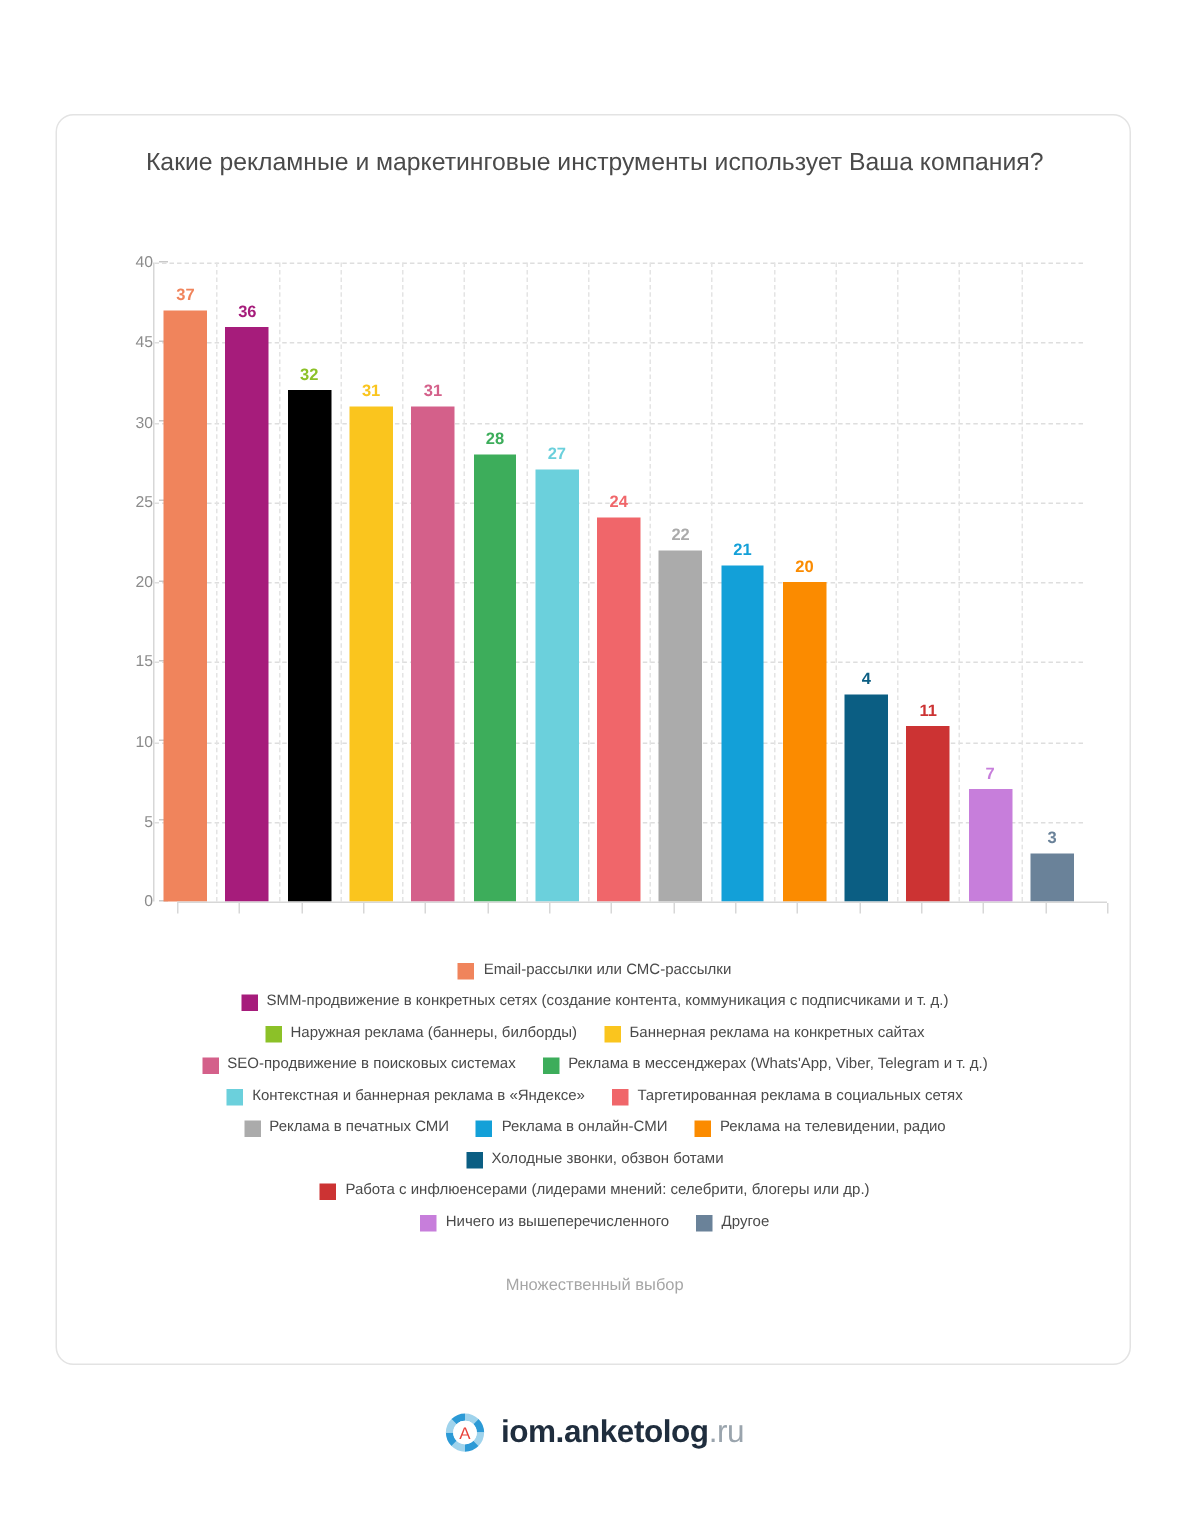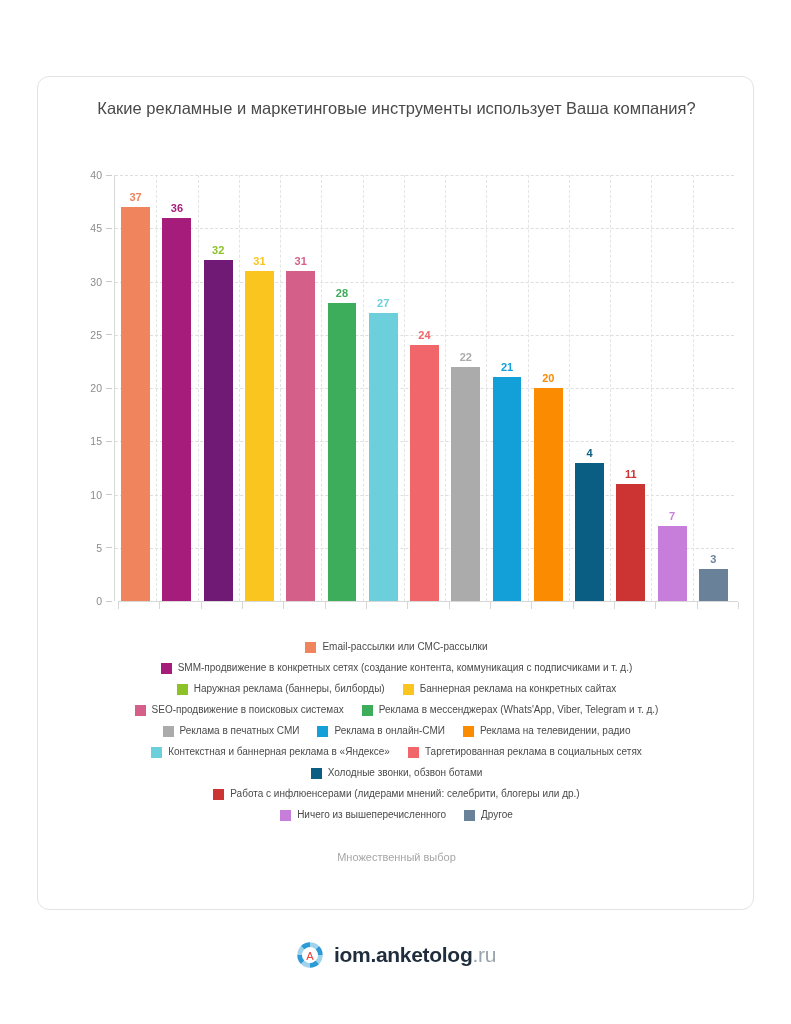--- a/index.html
+++ b/index.html
@@ -62,21 +62,21 @@
     display: inline-block;
     width: 6px;
     border-top: 1px solid #c9c9c9;
     vertical-align: middle;
     margin-left: 4px;
     position: relative;
     top: -1px;
   }
   .plot-area {
     position: absolute;
-    left: 76px; top: 0;
+    left: 64px; top: 0;
     width: 620px; height: 426px;
     border-left: 1px solid #d7d7d7;
   }
   .gridline {
     position: absolute;
     left: 0; width: 100%;
     border-top: 1px dashed #dedede;
   }
   .vgridline {
     position: absolute;
@@ -238,21 +238,21 @@
               <div class="bar" style="height: 394.05px; background: rgb(240, 132, 92);">
                 <div class="bar-value" style="color: rgb(240, 132, 92);">37</div>
               </div>
             </div>
             <div class="bar-slot">
               <div class="bar" style="height: 383.4px; background: rgb(166, 28, 123);">
                 <div class="bar-value" style="color: rgb(166, 28, 123);">36</div>
               </div>
             </div>
             <div class="bar-slot">
-              <div class="bar" style="height: 340.8px; background: #701a75;">
+              <div class="bar" style="height: 340.8px; background: #000000;">
                 <div class="bar-value" style="color: rgb(140, 193, 40);">32</div>
               </div>
             </div>
             <div class="bar-slot">
               <div class="bar" style="height: 330.15px; background: rgb(250, 197, 30);">
                 <div class="bar-value" style="color: rgb(250, 197, 30);">31</div>
               </div>
             </div>
             <div class="bar-slot">
               <div class="bar" style="height: 330.15px; background: rgb(212, 96, 138);">
@@ -359,40 +359,40 @@
             <span class="legend-swatch" style="background: rgb(212, 96, 138);"></span>
             <span class="legend-label">SEO-продвижение в поисковых системах</span>
           </div>
           <div class="legend-item">
             <span class="legend-swatch" style="background: rgb(61, 173, 91);"></span>
             <span class="legend-label">Реклама в мессенджерах (Whats'App, Viber, Telegram и т. д.)</span>
           </div>
         </div>
         <div class="legend-row">
           <div class="legend-item">
+            <span class="legend-swatch" style="background: rgb(107, 208, 220);"></span>
+            <span class="legend-label">Контекстная и баннерная реклама в «Яндексе»</span>
+          </div>
+          <div class="legend-item">
+            <span class="legend-swatch" style="background: rgb(240, 102, 106);"></span>
+            <span class="legend-label">Таргетированная реклама в социальных сетях</span>
+          </div>
+        </div>
+        <div class="legend-row">
+          <div class="legend-item">
             <span class="legend-swatch" style="background: rgb(171, 171, 171);"></span>
             <span class="legend-label">Реклама в печатных СМИ</span>
           </div>
           <div class="legend-item">
             <span class="legend-swatch" style="background: rgb(19, 160, 216);"></span>
             <span class="legend-label">Реклама в онлайн-СМИ</span>
           </div>
           <div class="legend-item">
             <span class="legend-swatch" style="background: rgb(251, 139, 0);"></span>
             <span class="legend-label">Реклама на телевидении, радио</span>
-          </div>
-        </div>
-        <div class="legend-row">
-          <div class="legend-item">
-            <span class="legend-swatch" style="background: rgb(107, 208, 220);"></span>
-            <span class="legend-label">Контекстная и баннерная реклама в «Яндексе»</span>
-          </div>
-          <div class="legend-item">
-            <span class="legend-swatch" style="background: rgb(240, 102, 106);"></span>
-            <span class="legend-label">Таргетированная реклама в социальных сетях</span>
           </div>
         </div>
         <div class="legend-row">
           <div class="legend-item">
             <span class="legend-swatch" style="background: rgb(11, 94, 131);"></span>
             <span class="legend-label">Холодные звонки, обзвон ботами</span>
           </div>
         </div>
         <div class="legend-row">
           <div class="legend-item">

